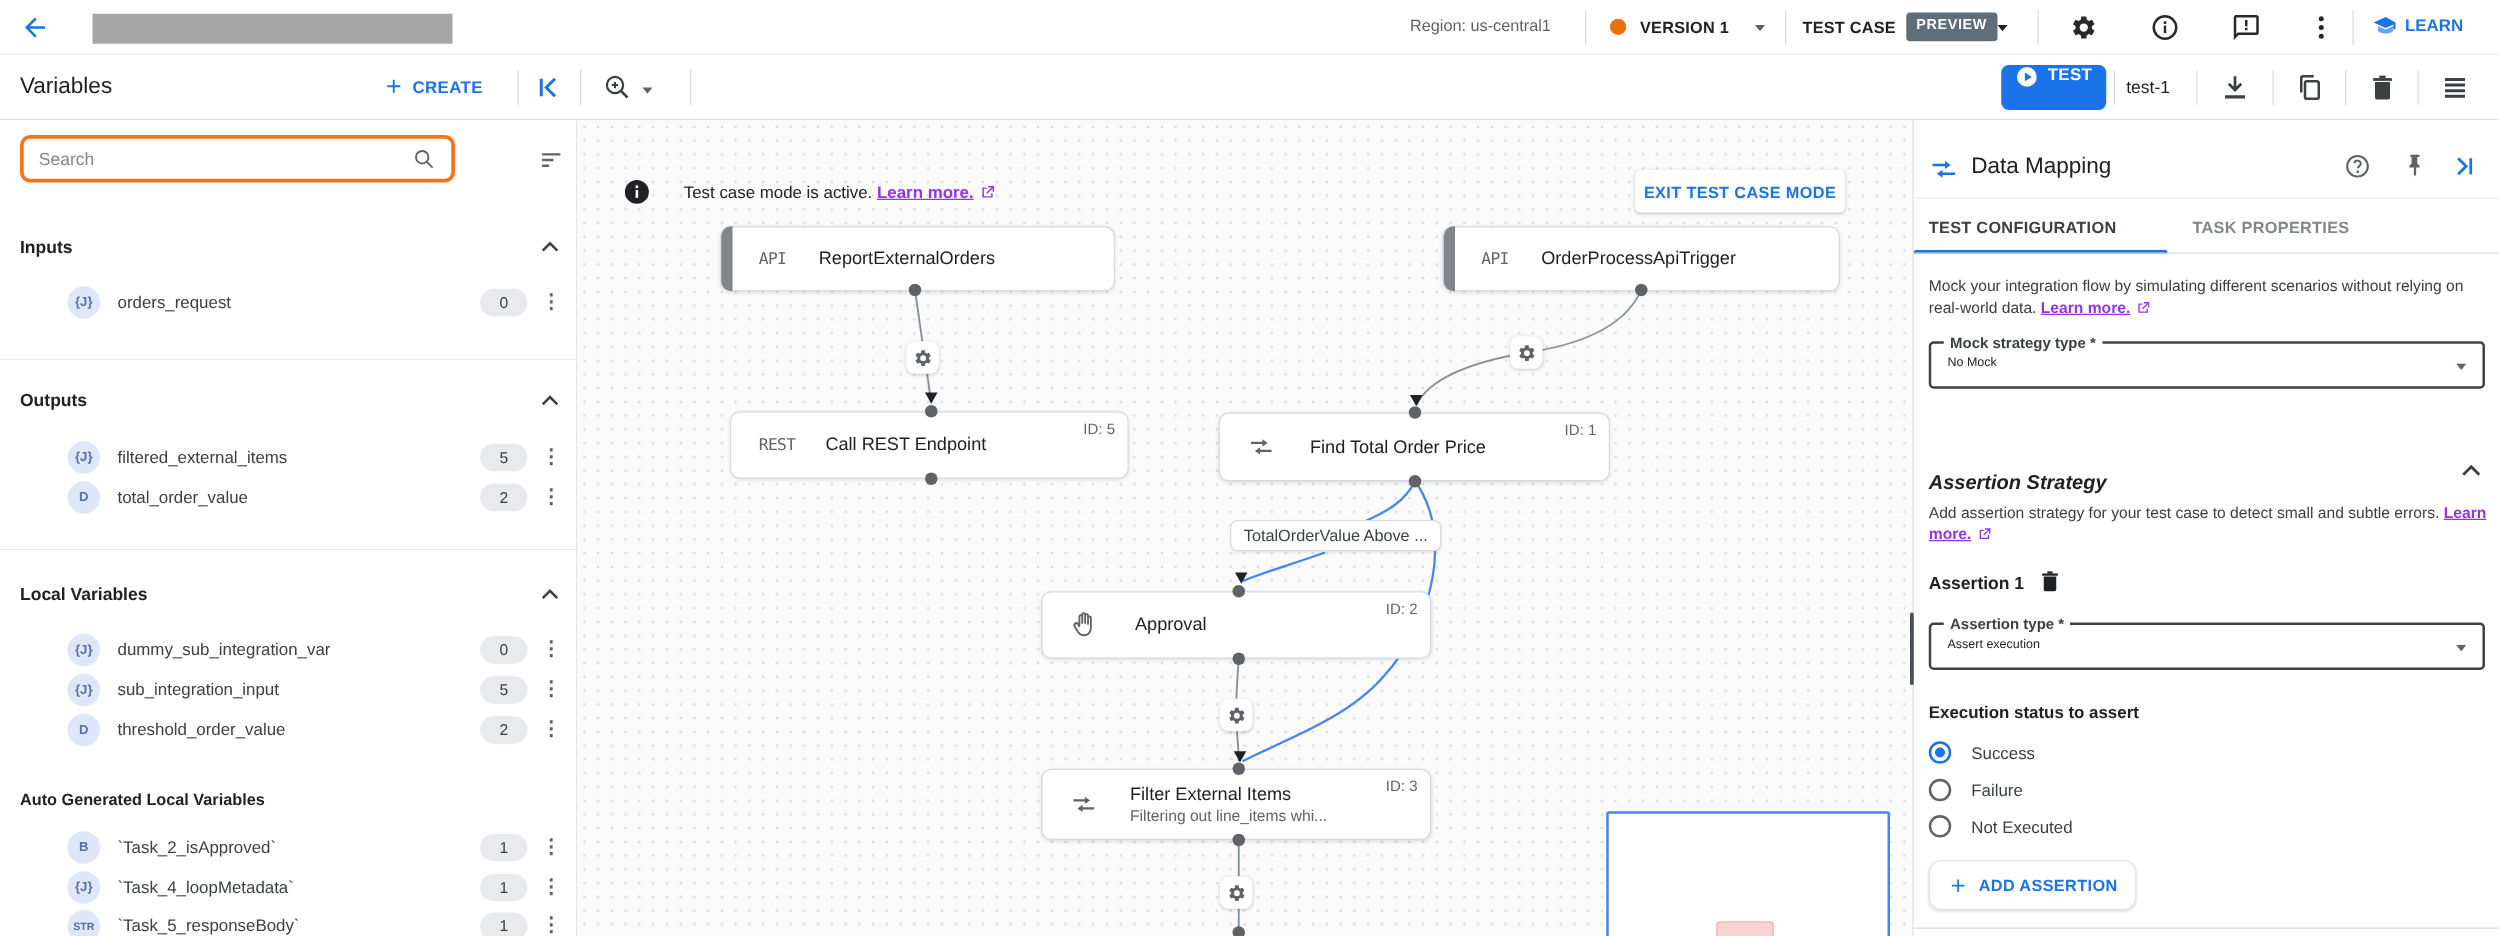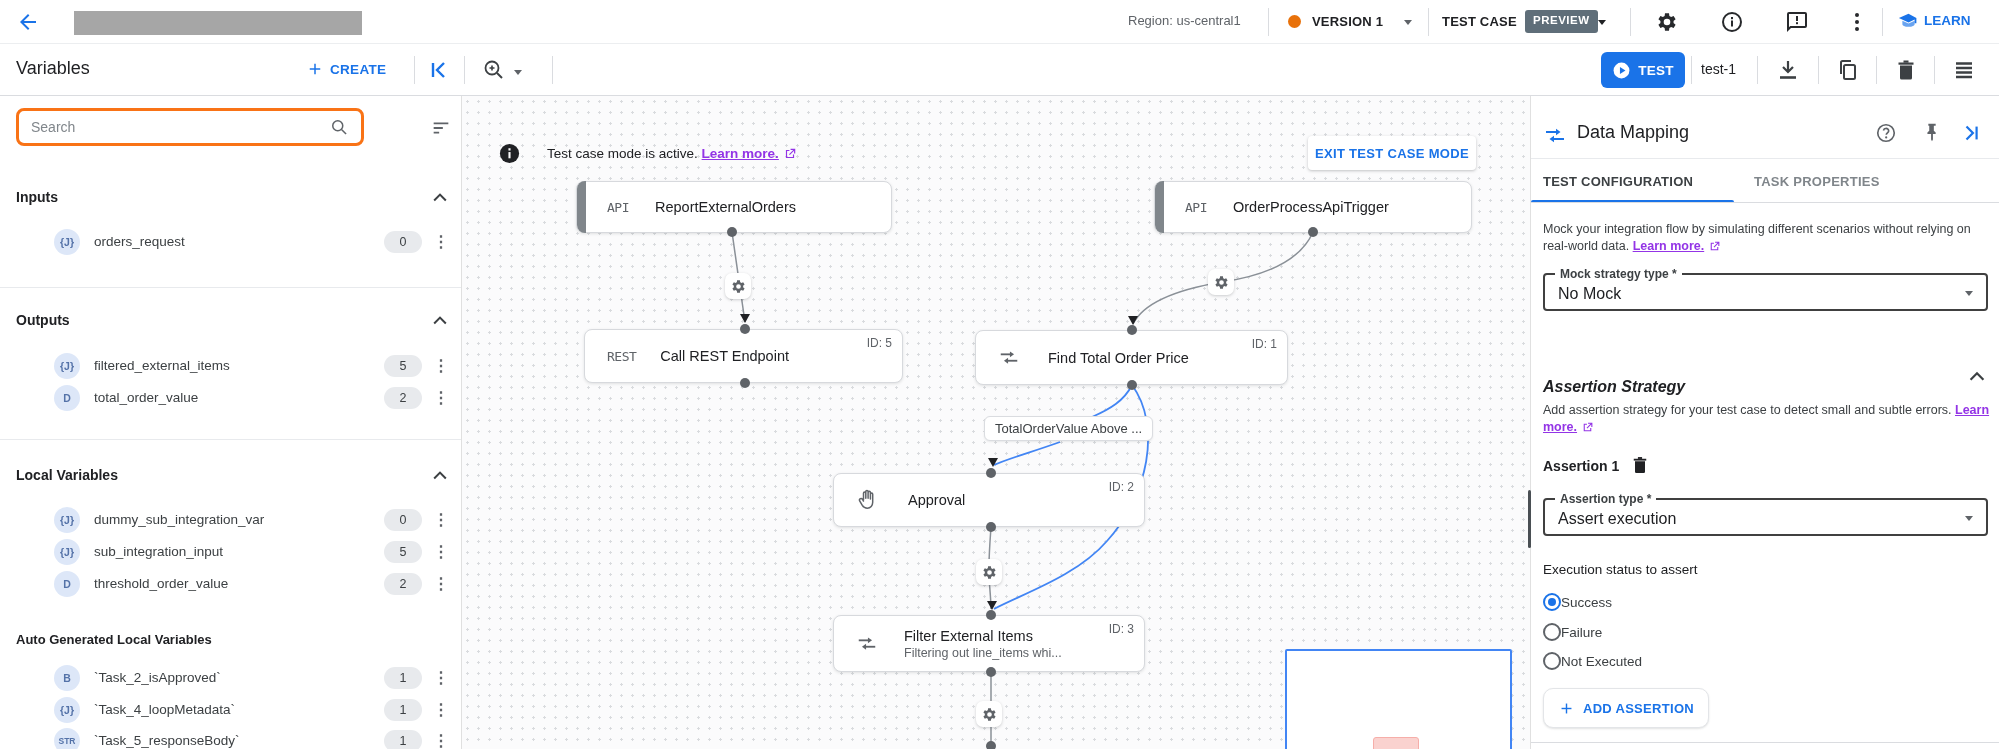--- a/index.html
+++ b/index.html
@@ -22,21 +22,21 @@
   .tb-icon { top:10px; width:24px; height:24px; color:#27292c; cursor:pointer; }
   #learn-wrap { left:1898px; top:11px; color:#1a73e8; font-size:13.5px; font-weight:bold; cursor:pointer; }
 
   
   #row2 { left:0; top:44px; width:1999px; height:52px; background:#fff; border-bottom:1px solid #dadce0; }
   #vars-title { left:16px; top:14px; font-size:18px; color:#202124; }
   #create-btn { left:306px; top:16px; color:#1a73e8; font-size:13.5px; font-weight:bold; letter-spacing:.3px; cursor:pointer; display:flex; align-items:center; gap:6px; }
   .r2-div { top:12px; width:1px; height:28px; background:#dadce0; }
   .r2-icon { top:14px; width:24px; height:24px; color:#1a73e8; cursor:pointer; }
   .r2-dark { color:#3c4043; }
-  #test-btn { left:1601px; top:8px; width:84px; height:36px; background:#1a73e8; border-radius:6px; color:#fff; font-size:13.5px; font-weight:bold; letter-spacing:.3px; display:flex; align-items:center; justify-content:center; gap:7px; cursor:pointer; }
+  #test-btn { left:1601px; top:8px; width:84px; height:36px; background:#1a73e8; border-radius:6px; color:#fff; font-size:13.5px; font-weight:bold; letter-spacing:.3px; display:flex; justify-content:center; gap:7px; cursor:pointer; }
   #test-name { left:1701px; top:17px; font-size:14px; color:#202124; }
 
   
   #left-panel { left:0; top:96px; width:462px; height:653px; background:#fff; border-right:1px solid #e0e0e0; overflow:hidden; }
   #search-box { position:absolute; left:16px; top:12px; width:348px; height:38px; border:3px solid #f97316; border-radius:8px; display:flex; align-items:center; padding:12px 12px; }
   #search-input { border:none; outline:none; flex:1; font-size:14px; color:#202124; font-family:"Liberation Sans",sans-serif; }
   #search-input::placeholder { color:#80868b; }
   .sec-h { position:absolute; left:16px; font-size:14px; font-weight:bold; color:#202124; }
   .sec-chev { position:absolute; left:430px; width:20px; height:20px; color:#3c4043; cursor:pointer; }
   .sub-h { position:absolute; left:16px; font-size:13px; font-weight:bold; color:#202124; }
@@ -72,27 +72,27 @@
   #dm-title { position:absolute; left:46px; top:26px; font-size:18px; color:#202124; }
   .rp-icon { position:absolute; width:22px; height:22px; color:#5f6368; cursor:pointer; top:26px; }
   .rp-div { position:absolute; left:0; width:468px; height:1px; background:#e8eaed; }
   .tab { position:absolute; top:78px; font-size:13px; font-weight:bold; letter-spacing:.25px; cursor:pointer; }
   .tab.active { color:#3c4043; }
   .tab.inactive { color:#80868b; }
   #tab-underline { position:absolute; left:0; top:104px; width:203px; height:3px; background:#1a73e8; border-radius:2px 2px 0 0; }
   .rp-para { position:absolute; left:12px; width:452px; font-size:12.5px; line-height:17px; color:#3c4043; }
   .sel { position:absolute; left:12px; width:445px; height:38px; border:2px solid #404040; border-radius:4px; background:#fff; cursor:pointer; }
   .sel-label { position:absolute; left:10px; top:-8px; background:#fff; padding:0 5px; font-size:12px; font-weight:bold; color:#3c4043; }
-  .sel-value { position:absolute; left:13px; top:10px; font-size:16px; color:#202124; }
+  .sel-value { position:absolute; left:13px; top:10px; font-size:10px; color:#202124; }
   .sel-caret { position:absolute; right:13px; top:16px; }
   #assert-title { position:absolute; left:12px; top:282px; font-size:16px; font-weight:bold; color:#202124;font-style:italic; }
   #assert1-title { position:absolute; left:12px; top:362px; font-size:14px; font-weight:bold; color:#202124; }
   #assert1-trash { position:absolute; left:99px; top:359px; width:20px; height:20px; color:#202124; cursor:pointer; }
-  #exec-label { position:absolute; left:12px; top:466px; font-size:13.5px; font-weight:normal; color:#202124; }
-  .radio-row { position:absolute; left:12px; height:22px; display:flex; align-items:center; cursor:pointer; }
+  #exec-label { position:absolute; left:12px; top:466px; font-size:13.5px; font-weight:bold; color:#202124; }
+  .radio-row { position:absolute; left:12px; height:22px; display:flex; align-items:center; gap:16px; cursor:pointer; }
   .radio { width:18px; height:18px; border-radius:50%; border:2px solid #5f6368; position:relative; }
   .radio.on { border-color:#1a73e8; }
   .radio.on::after { content:""; position:absolute; left:3px; top:3px; width:8px; height:8px; border-radius:50%; background:#1a73e8; }
   .radio-label { font-size:13.5px; color:#3c4043; }
   #add-assert-btn { position:absolute; left:12px; top:592px; width:166px; height:40px; background:#fff; border:1px solid #e3e5e8; border-radius:10px; box-shadow:0 1px 2px rgba(60,64,67,.15); color:#1a73e8; font-size:13px; font-weight:bold; letter-spacing:.3px; display:flex; align-items:center; justify-content:center; gap:8px; cursor:pointer; }
   #rp-scroll-thumb { left:1528px; top:490px; width:3px; height:58px; background:#4a4f54; border-radius:2px; }
 </style>
 </head>
 <body>
 

